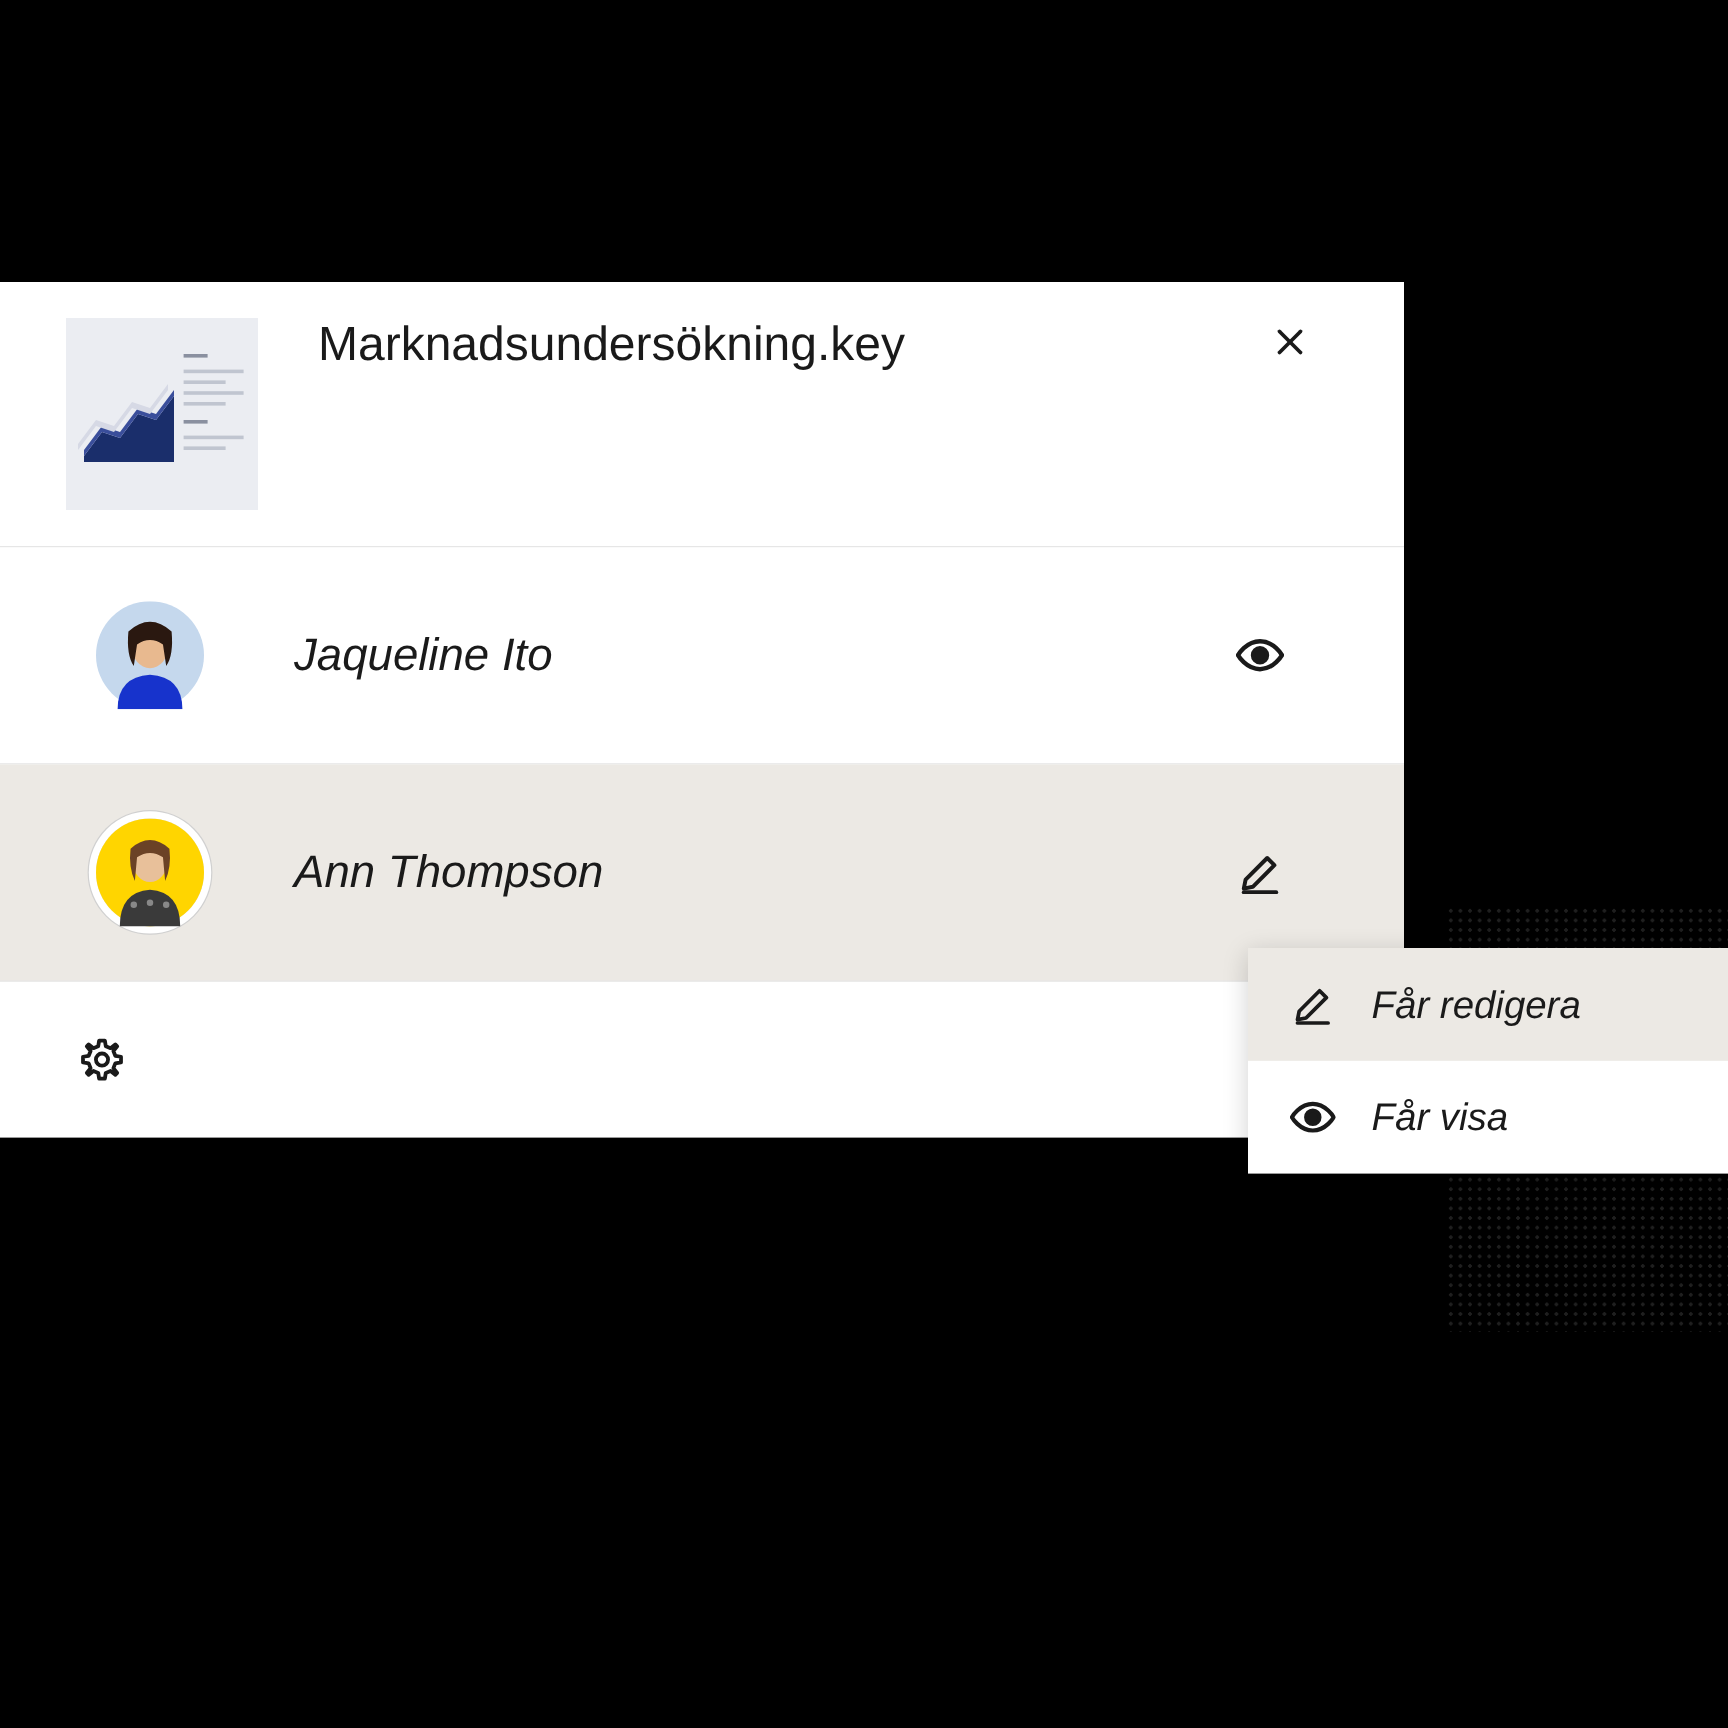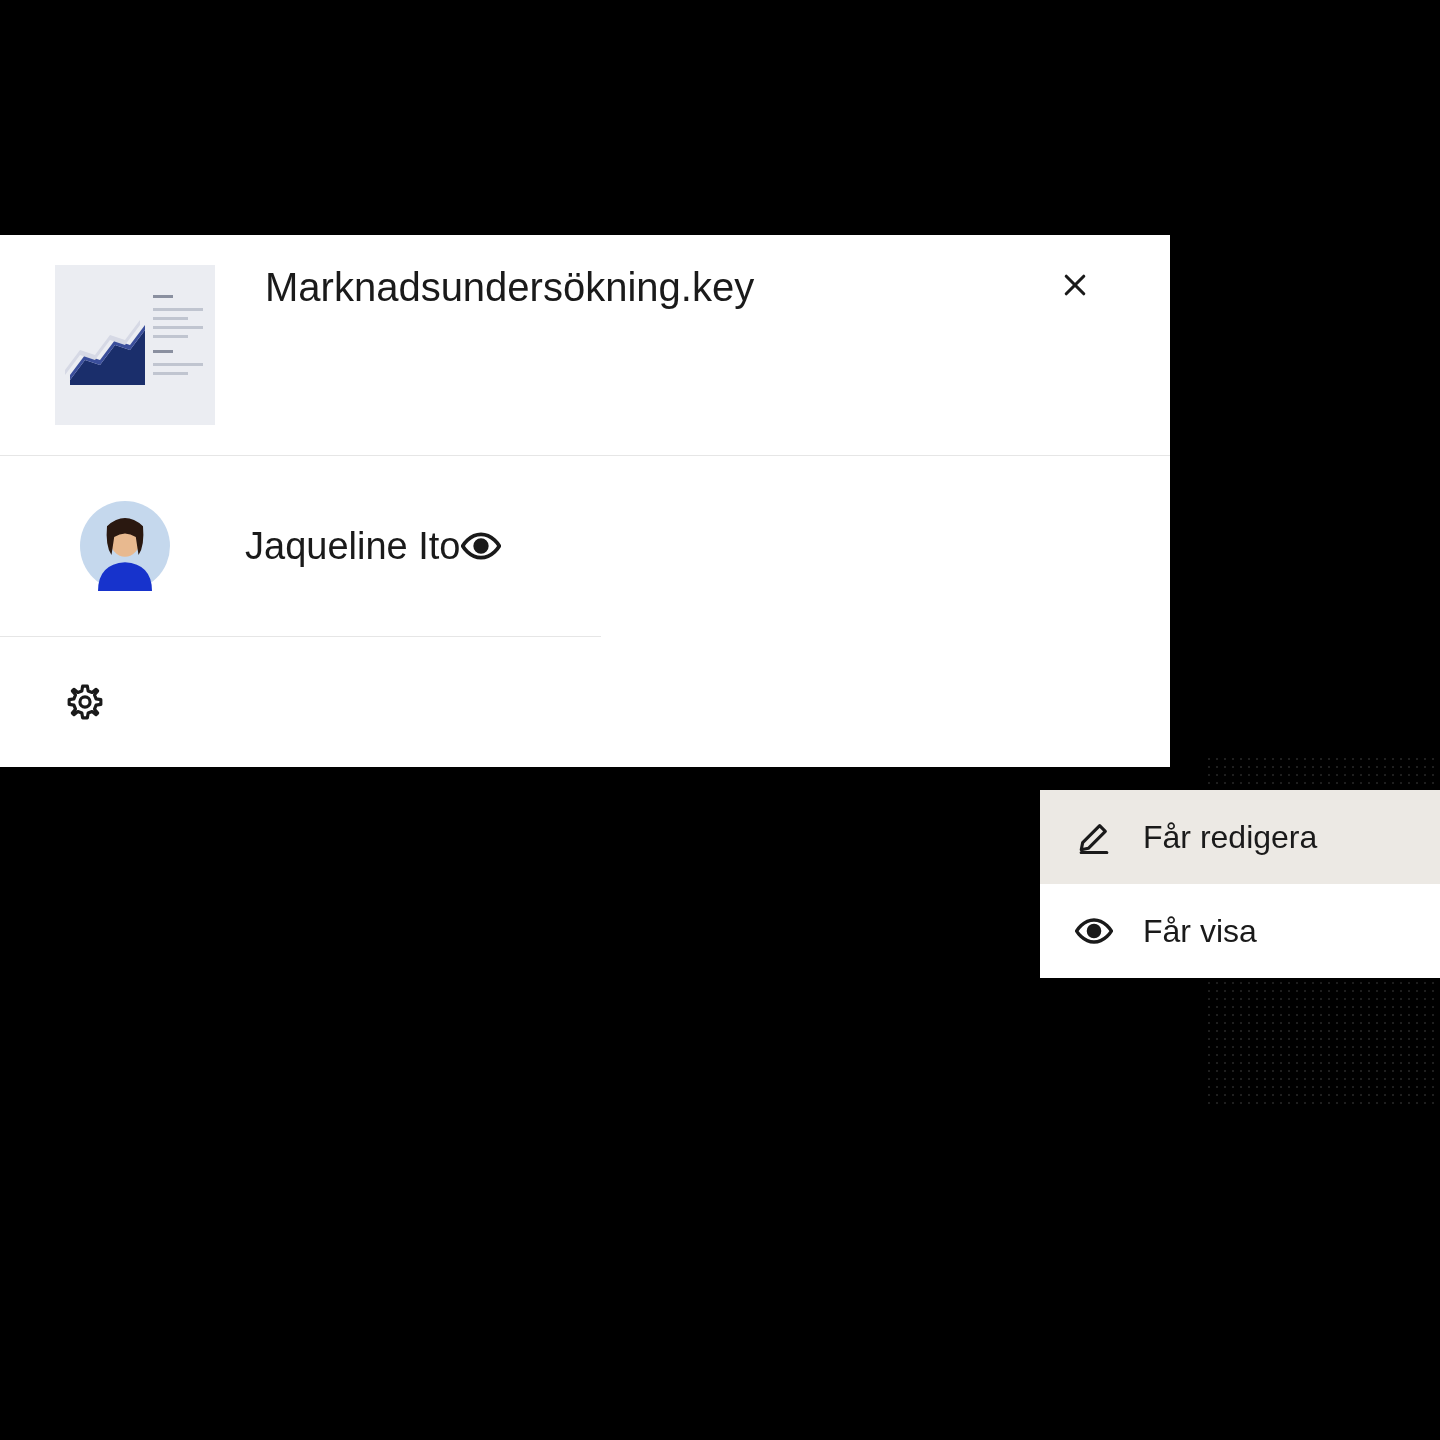--- a/index.html
+++ b/index.html
@@ -71,20 +71,22 @@
       width: 40px;
       height: 40px;
       display: flex;
       align-items: center;
       justify-content: center;
       cursor: pointer;
       margin-right: 20px;
     }
     .user-list {
       display: flex;
+      flex-direction: column;
+      font-style: italic;
     }
     .user-row {
       display: flex;
       align-items: center;
       padding: 45px 80px;
       border-bottom: 1px solid #e6e6e6;
     }
     .user-row.selected {
       background: #ece9e4;
     }
@@ -140,20 +142,21 @@
       font-family: inherit;
     }
     .dropdown {
       position: absolute;
       top: 790px;
       left: 1040px;
       width: 400px;
       background: #fff;
       box-shadow: 0 4px 20px rgba(0,0,0,0.18);
       z-index: 10;
+      font-style: italic;
     }
     .dropdown-shadow {
       position: absolute;
       top: 755px;
       left: 1205px;
       width: 240px;
       height: 355px;
       background-image: radial-gradient(#333 25%, transparent 26%);
       background-size: 8px 8px;
       opacity: 0.6;
@@ -225,20 +228,40 @@
       </div>
       <div class="user-name">Jaqueline Ito</div>
       <div class="perm-icon">
         <svg width="40" height="40" viewBox="0 0 24 24" fill="none" stroke="#1a1a1a" stroke-width="2.2">
           <path d="M1 12s4-7 11-7 11 7 11 7-4 7-11 7-11-7-11-7z"></path>
           <circle cx="12" cy="12" r="3.5" fill="#1a1a1a"></circle>
         </svg>
       </div>
     </div>
 
+    <div class="user-row selected">
+      <div class="avatar selected-ring">
+        <svg viewBox="0 0 100 100">
+          <circle cx="50" cy="50" r="50" fill="#ffd500"></circle>
+          <ellipse cx="50" cy="40" rx="16" ry="19" fill="#e8c09a"></ellipse>
+          <path d="M 32 28 Q 50 12 68 28 Q 70 45 64 58 L 62 36 Q 50 28 38 36 L 36 58 Q 30 45 32 28" fill="#6b4226"></path>
+          <path d="M 22 100 Q 22 68 50 66 Q 78 68 78 100 Z" fill="#3a3a3a"></path>
+          <circle cx="35" cy="80" r="3" fill="#888"></circle>
+          <circle cx="50" cy="78" r="3" fill="#888"></circle>
+          <circle cx="65" cy="80" r="3" fill="#888"></circle>
+        </svg>
+      </div>
+      <div class="user-name">Ann Thompson</div>
+      <div class="perm-icon">
+        <svg width="36" height="36" viewBox="0 0 24 24" fill="none" stroke="#1a1a1a" stroke-width="2.2" stroke-linecap="round" stroke-linejoin="round">
+          <path d="M4 16 L16 4 L20 8 L8 20 L3 21 L4 16 Z"></path>
+          <line x1="3" y1="23" x2="21" y2="23"></line>
+        </svg>
+      </div>
+    </div>
 
   </div>
 
   <div class="footer">
     <div class="gear-btn">
       <svg width="38" height="38" viewBox="0 0 24 24" fill="none" stroke="#1a1a1a" stroke-width="2" stroke-linejoin="round">
         <circle cx="12" cy="12" r="3.2"></circle>
         <path d="M12 2 L13.5 2 L14 5 L16.5 6 L19 4 L20 5 L18 7.5 L19 10 L22 10.5 L22 13.5 L19 14 L18 16.5 L20 19 L19 20 L16.5 18 L14 19 L13.5 22 L10.5 22 L10 19 L7.5 18 L5 20 L4 19 L6 16.5 L5 14 L2 13.5 L2 10.5 L5 10 L6 7.5 L4 5 L5 4 L7.5 6 L10 5 L10.5 2 Z"></path>
       </svg>
     </div>

